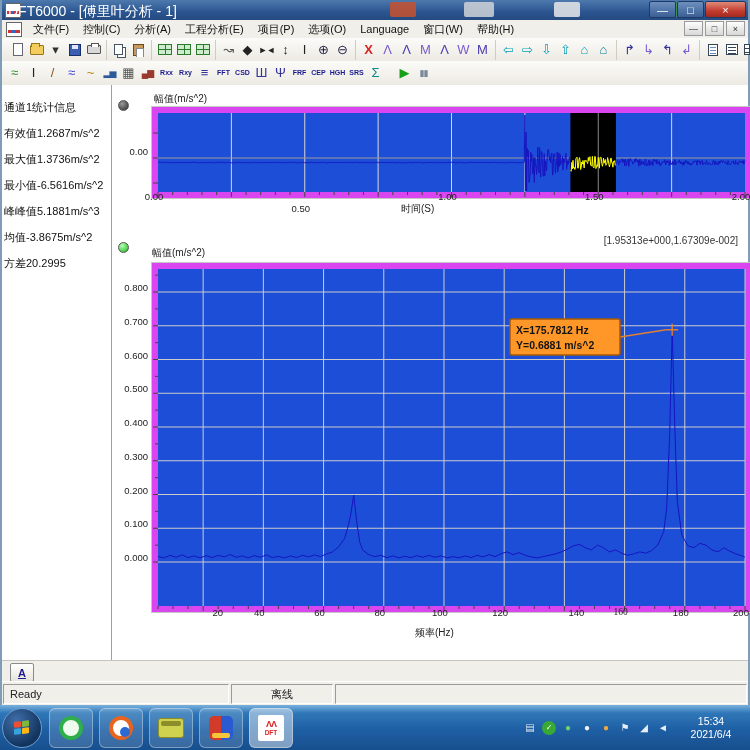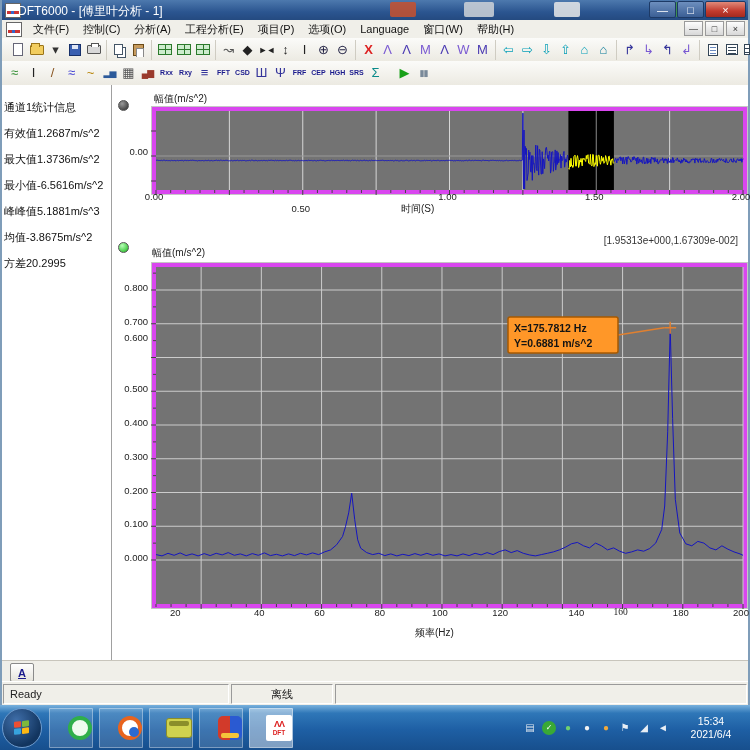--- a/index.html
+++ b/index.html
@@ -3,21 +3,21 @@
 <meta charset="utf-8">
 <style>
   html,body{margin:0;padding:0;width:750px;height:750px;overflow:hidden;
     font-family:"Liberation Sans","DejaVu Sans",sans-serif;background:#d4d0c8;}
   #app{position:absolute;left:0;top:0;width:750px;height:705px;background:#f0efe9;
     border-left:2px solid #7f9db9;border-right:2px solid #7f9db9;box-sizing:border-box;}
   
   #titlebar{position:absolute;left:0;top:0;right:0;height:20px;
     background:linear-gradient(#4d79ae,#2b5590 60%,#244a80);color:#fff;overflow:hidden;}
   #titlebar .app-ico{position:absolute;left:3px;top:3px;}
-  #title{position:absolute;left:16px;top:3px;font-size:12px;white-space:nowrap;}
+  #title{position:absolute;left:6px;top:3px;font-size:14px;white-space:nowrap;}
   .blob{position:absolute;top:2px;height:15px;opacity:.85;border-radius:2px;}
   .b1{left:388px;width:26px;background:#c8512e;}
   .b2{left:462px;width:30px;background:#cfd3d8;}
   .b3{left:552px;width:26px;background:#e9e9e9;}
   .b4{left:652px;width:14px;background:#c03a30;}
   .b5{left:668px;width:12px;background:#3f9a46;}
   #win-btns{position:absolute;right:2px;top:1px;display:flex;}
   .win-btn{width:27px;height:17px;margin-left:1px;display:flex;align-items:center;justify-content:center;
     font-size:11px;color:#fff;background:linear-gradient(#6d8fbe,#3b5f95);border:1px solid #1d3a66;border-radius:2px;box-sizing:border-box;}
   .win-btn.close{width:41px;background:linear-gradient(#e08a7a,#c23b2e 60%,#a32a20);}
@@ -69,21 +69,21 @@
   .i-grid::after{content:"";position:absolute;left:0;top:3px;width:100%;height:1px;background:#345;box-shadow:0 4px 0 #345;}
   
   #content{position:absolute;left:0;top:85px;right:0;height:575px;background:#fff;}
   #sidebar{position:absolute;left:0;top:0;width:110px;height:100%;background:#fff;
     border-right:1px solid #a0a0a0;box-sizing:border-box;padding-top:12px;}
   .stat-line{font-size:11px;color:#111;padding:0 0 0 2px;height:26px;line-height:20px;white-space:nowrap;overflow:hidden;}
   #main{position:absolute;left:111px;top:0;right:2px;height:100%;background:#fff;padding-left:28px;}
   .led{position:absolute;width:9px;height:9px;border-radius:50%;border:1px solid #555;}
   .led.dark{background:radial-gradient(circle at 35% 30%,#9a9a9a,#2a2a2a);}
   .led.green{background:radial-gradient(circle at 35% 30%,#b6ffb6,#17b417);}
-  .plot{position:absolute;background:#737373;border:4px solid #d946ef;box-shadow:0 0 0 1px #c6c6c6;}
+  .plot{position:absolute;background:#1d4ed8;border:6px solid #d946ef;box-shadow:0 0 0 1px #c6c6c6;}
   #plot1{left:39px;top:22px;width:587px;height:79px;}
   #plot2{left:39px;top:178px;width:587px;height:337px;}
   .axis-label{position:absolute;font-size:10px;color:#222;white-space:nowrap;}
   .tick-label{position:absolute;font-size:9.5px;color:#222;white-space:nowrap;}
   .tick-label.right{text-align:right;}
   #readout{position:absolute;right:8px;top:150px;font-size:10px;color:#333;}
   
   #bottomstrip{position:absolute;left:0;top:660px;right:0;height:21px;background:#f0efe9;border-top:1px solid #c8c5bc;}
   #a-btn{position:absolute;left:8px;top:2px;width:22px;height:17px;background:linear-gradient(#ffffff,#e6e4dc);
     border:1px solid #8a8a8a;border-radius:2px;font-size:11px;font-weight:bold;color:#1a1a8c;
@@ -95,22 +95,22 @@
   #sb-mid{width:102px;justify-content:center;}
   #sb-right{flex:1;}
   
   #taskbar{position:absolute;left:0;top:705px;width:750px;height:45px;
     background:linear-gradient(#79b1dd,#2f77b8 18%,#1e5fa4 55%,#174f8d);display:flex;align-items:center;}
   #start-orb{width:40px;height:40px;border-radius:50%;margin:0 4px 0 2px;
     background:radial-gradient(circle at 35% 30%,#3f6ea9,#12355f 70%);border:1px solid #6f9cce;
     display:flex;align-items:center;justify-content:center;box-sizing:border-box;}
   #flag{width:16px;height:14px;display:grid;grid-template-columns:7px 7px;grid-template-rows:6px 6px;gap:1px;transform:skewY(-6deg);}
   #flag span{border-radius:1px;}
-  .task-btn{width:44px;height:40px;margin:0 3px;border-radius:1px;background:rgba(255,255,255,.14);
-    border:1px solid rgba(255,255,255,.35);display:flex;align-items:center;justify-content:flex-end;box-sizing:border-box;}
+  .task-btn{width:44px;height:40px;margin:0 3px;border-radius:6px;background:rgba(255,255,255,.14);
+    border:1px solid rgba(255,255,255,.35);display:flex;align-items:center;justify-content:center;box-sizing:border-box;}
   .task-btn.active{background:rgba(255,255,255,.45);}
   .ticon{position:relative;}
   .app-360{width:24px;height:24px;border-radius:50%;border:4px solid #2faf4a;background:#eefbee;box-sizing:border-box;}
   .app-browser{width:24px;height:24px;border-radius:50%;border:4px solid #e8641e;background:#fff;box-sizing:border-box;}
   .app-browser::after{content:"";position:absolute;left:7px;top:7px;width:10px;height:10px;border-radius:50%;background:#2a6ad2;}
   .app-media{width:26px;height:20px;background:#cfd24f;border:1px solid #8a8d2a;border-radius:3px;box-sizing:border-box;}
   .app-media::before{content:"";position:absolute;left:2px;top:2px;right:2px;height:5px;background:#8a8d2a;border-radius:2px;}
   .app-reader{width:24px;height:24px;border-radius:5px;background:linear-gradient(90deg,#d23a2a 50%,#2a5ad2 50%);}
   .app-reader::after{content:"";position:absolute;left:3px;bottom:2px;right:3px;height:5px;background:#f5c53a;border-radius:2px;}
   .app-dft{width:26px;height:26px;background:#fff;border-radius:2px;display:flex;flex-direction:column;
@@ -525,37 +525,37 @@
             <line x1="-3" y1="6.124999999999943" x2="0" y2="6.124999999999943" stroke="#444" stroke-width="1"></line>
           </svg>
         </div>
       <div class="axis-label" style="left:302px;top:541px;">频率(Hz)</div>
     <div class="tick-label" style="left: 26px; top: 106px; width: 30px; text-align: center;">0.00</div>
         <div class="tick-label" style="left: 172.75px; top: 118px; width: 30px; text-align: center;">0.50</div>
         <div class="tick-label" style="left: 319.5px; top: 106px; width: 30px; text-align: center;">1.00</div>
         <div class="tick-label" style="left: 466.25px; top: 106px; width: 30px; text-align: center;">1.50</div>
         <div class="tick-label" style="left: 613px; top: 106px; width: 30px; text-align: center;">2.00</div>
         <div class="tick-label right" style="left: 5px; top: 61px; width: 30px;">0.00</div>
-        <div class="tick-label" style="left: 57px; top: 522px; width: 30px; text-align: left;">20</div>
+        <div class="tick-label" style="left: 80px; top: 522px; width: 30px; text-align: right;">20</div>
         <div class="tick-label" style="left: 131.359px; top: 522px; width: 30px; text-align: center;">40</div>
         <div class="tick-label" style="left: 191.564px; top: 522px; width: 30px; text-align: center;">60</div>
         <div class="tick-label" style="left: 251.769px; top: 522px; width: 30px; text-align: center;">80</div>
         <div class="tick-label" style="left: 311.974px; top: 522px; width: 30px; text-align: center;">100</div>
         <div class="tick-label" style="left: 372.179px; top: 522px; width: 30px; text-align: center;">120</div>
         <div class="tick-label" style="left: 432.385px; top: 522px; width: 30px; text-align: center; margin-left: 16px;">140</div>
         <div class="tick-label" style="left: 492.59px; top: 522px; width: 30px; text-align: center; font-family: Liberation Serif, serif;">160</div>
         <div class="tick-label" style="left: 552.795px; top: 522px; width: 30px; text-align: center;">180</div>
         <div class="tick-label" style="left: 613px; top: 522px; width: 30px; text-align: center;">200</div>
         <div class="tick-label right" style="left: 2px; top: 467px; width: 33px;">0.000</div>
         <div class="tick-label right" style="left: 2px; top: 433.25px; width: 33px;">0.100</div>
         <div class="tick-label right" style="left: 2px; top: 399.5px; width: 33px;">0.200</div>
         <div class="tick-label right" style="left: 2px; top: 365.75px; width: 33px;">0.300</div>
         <div class="tick-label right" style="left: 2px; top: 332px; width: 33px;">0.400</div>
         <div class="tick-label right" style="left: 2px; top: 298.25px; width: 33px;">0.500</div>
-        <div class="tick-label right" style="left: 2px; top: 247px; width: 33px;">0.600</div>
+        <div class="tick-label right" style="left: 2px; top: 265px; width: 33px;">0.600</div>
         <div class="tick-label right" style="left: 2px; top: 230.75px; width: 33px;">0.700</div>
         <div class="tick-label right" style="left: 2px; top: 197px; width: 33px;">0.800</div>
       </div>
   </div>
 
   <div id="bottomstrip">
     <div id="a-btn">A</div>
   </div>
 
   <div id="statusbar">

